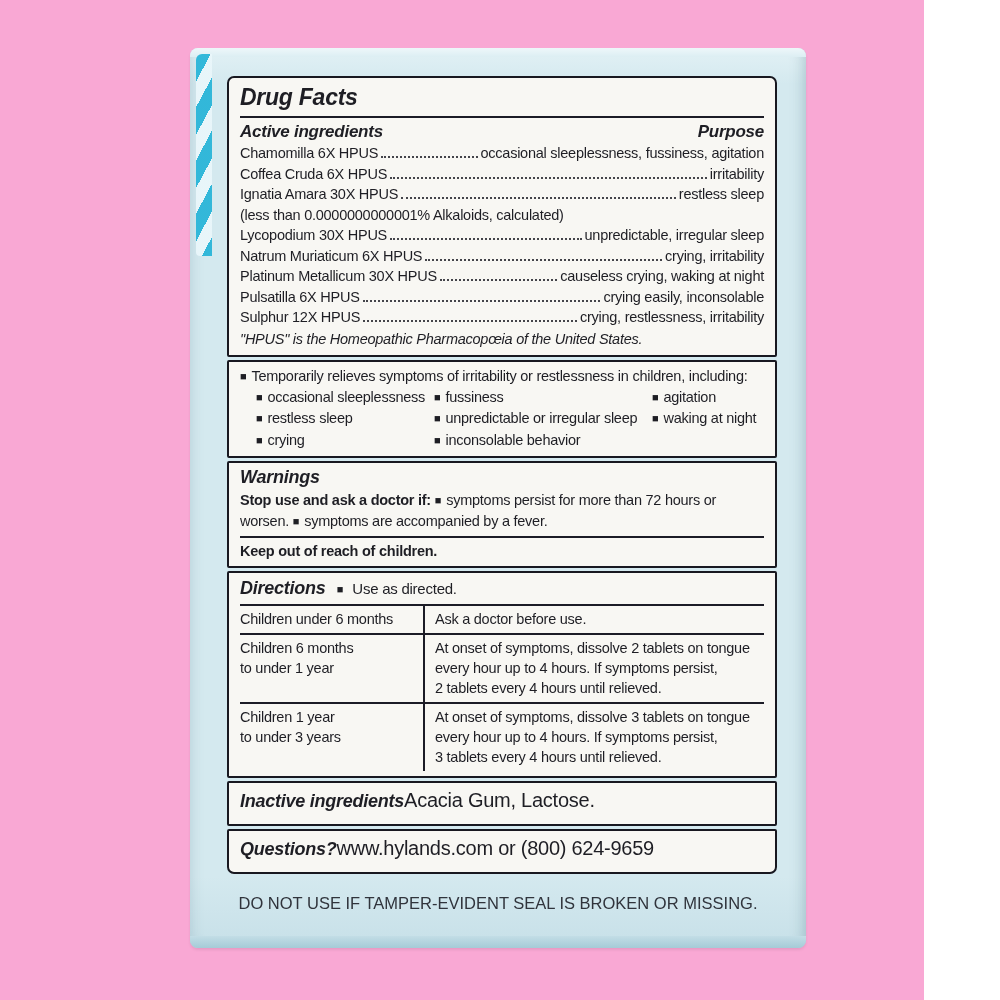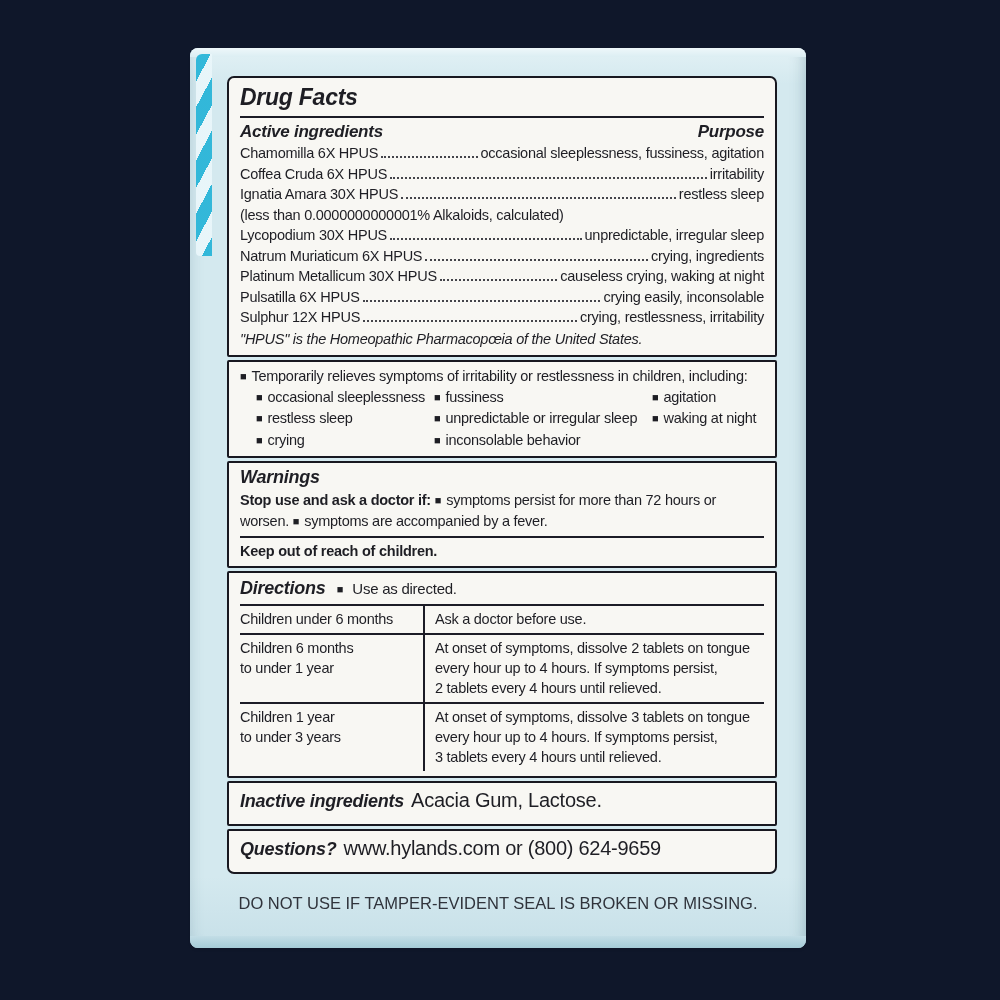--- a/index.html
+++ b/index.html
@@ -1,16 +1,16 @@
 <!DOCTYPE html>
 <html><head>
 <meta charset="utf-8">
 <style>
   html,body{margin:0;padding:0;background:#ffffff;}
-  .scene{position:relative;width:1000px;height:1000px;background:#0f172a;overflow:hidden;
+  .scene{position:relative;width:924px;height:1000px;background:#f9a8d4;overflow:hidden;
          font-family:"Liberation Sans","DejaVu Sans",sans-serif;color:#1e1e24;}
   
   .box{position:absolute;left:190px;top:48px;width:616px;height:900px;
        background:linear-gradient(180deg,#e2f1f5 0%,#d4e9ef 4%,#d4e9ef 92%,#c7e0e8 100%);
        border-radius:8px;
        box-shadow:inset -10px 0 14px -8px rgba(80,120,135,.35),
                   inset 10px 0 14px -10px rgba(80,120,135,.25),
                   0 2px 3px rgba(0,0,0,.08);}
   .box-bottom-edge{position:absolute;left:0;bottom:0;width:100%;height:12px;
        background:linear-gradient(180deg,#c3dde6,#a5cbd7);border-radius:0 0 8px 8px;}
@@ -47,21 +47,21 @@
   .warn-para b{font-size:14.5px;}
   .keep-out{font-size:14.5px;font-weight:bold;line-height:20px;padding-top:3px;}
   .dir-head{padding:1px 0 4px;border-bottom:2px solid #1c1c26;}
   .dir-head .sec-head{display:inline;}
   .dir-head .body-txt{display:inline;font-size:15px;}
   .dir-row{display:grid;grid-template-columns:183px 1fr;border-bottom:2px solid #1c1c26;}
   .dir-row.last-row{border-bottom:none;}
   .dir-age{font-size:14.5px;line-height:20px;padding:3px 4px 4px 0;white-space:pre-line;}
   .dir-ins{font-size:14.5px;line-height:20px;padding:3px 0 4px 10px;
        border-left:2px solid #1c1c26;white-space:pre-line;}
-  .inline-sec{display:flex;align-items:baseline;gap:7px;padding-top:4px;padding-bottom:6px;}
+  .inline-sec{display:flex;align-items:baseline;padding-top:4px;padding-bottom:6px;}
   .inline-sec .sec-head{white-space:nowrap;}
   .inline-sec .body-txt{font-size:20px;}
   
   .claims{position:absolute;left:52px;top:789px;width:516px;border:2px solid #2b3039;
        text-align:center;padding:5px 4px 6px;color:#2b323c;font-weight:bold;
        font-size:15.5px;line-height:19px;letter-spacing:0;}
   .tamper{position:absolute;left:10px;top:846px;width:596px;text-align:center;
        color:#30343c;font-weight:normal;font-size:16.5px;letter-spacing:0;}
 </style>
 </head>
@@ -98,21 +98,21 @@
         </div>
         <div class="ing-note">(less than 0.0000000000001% Alkaloids, calculated)</div>
         <div class="ing-row">
           <span class="ing-name">Lycopodium 30X HPUS</span>
           <span class="leader"></span>
           <span class="ing-purpose">unpredictable, irregular sleep</span>
         </div>
         <div class="ing-row">
           <span class="ing-name">Natrum Muriaticum 6X HPUS</span>
           <span class="leader"></span>
-          <span class="ing-purpose">crying, ingredients</span>
+          <span class="ing-purpose">crying, irritability</span>
         </div>
         <div class="ing-row">
           <span class="ing-name">Platinum Metallicum 30X HPUS</span>
           <span class="leader"></span>
           <span class="ing-purpose">causeless crying, waking at night</span>
         </div>
         <div class="ing-row">
           <span class="ing-name">Pulsatilla 6X HPUS</span>
           <span class="leader"></span>
           <span class="ing-purpose">crying easily, inconsolable</span>

